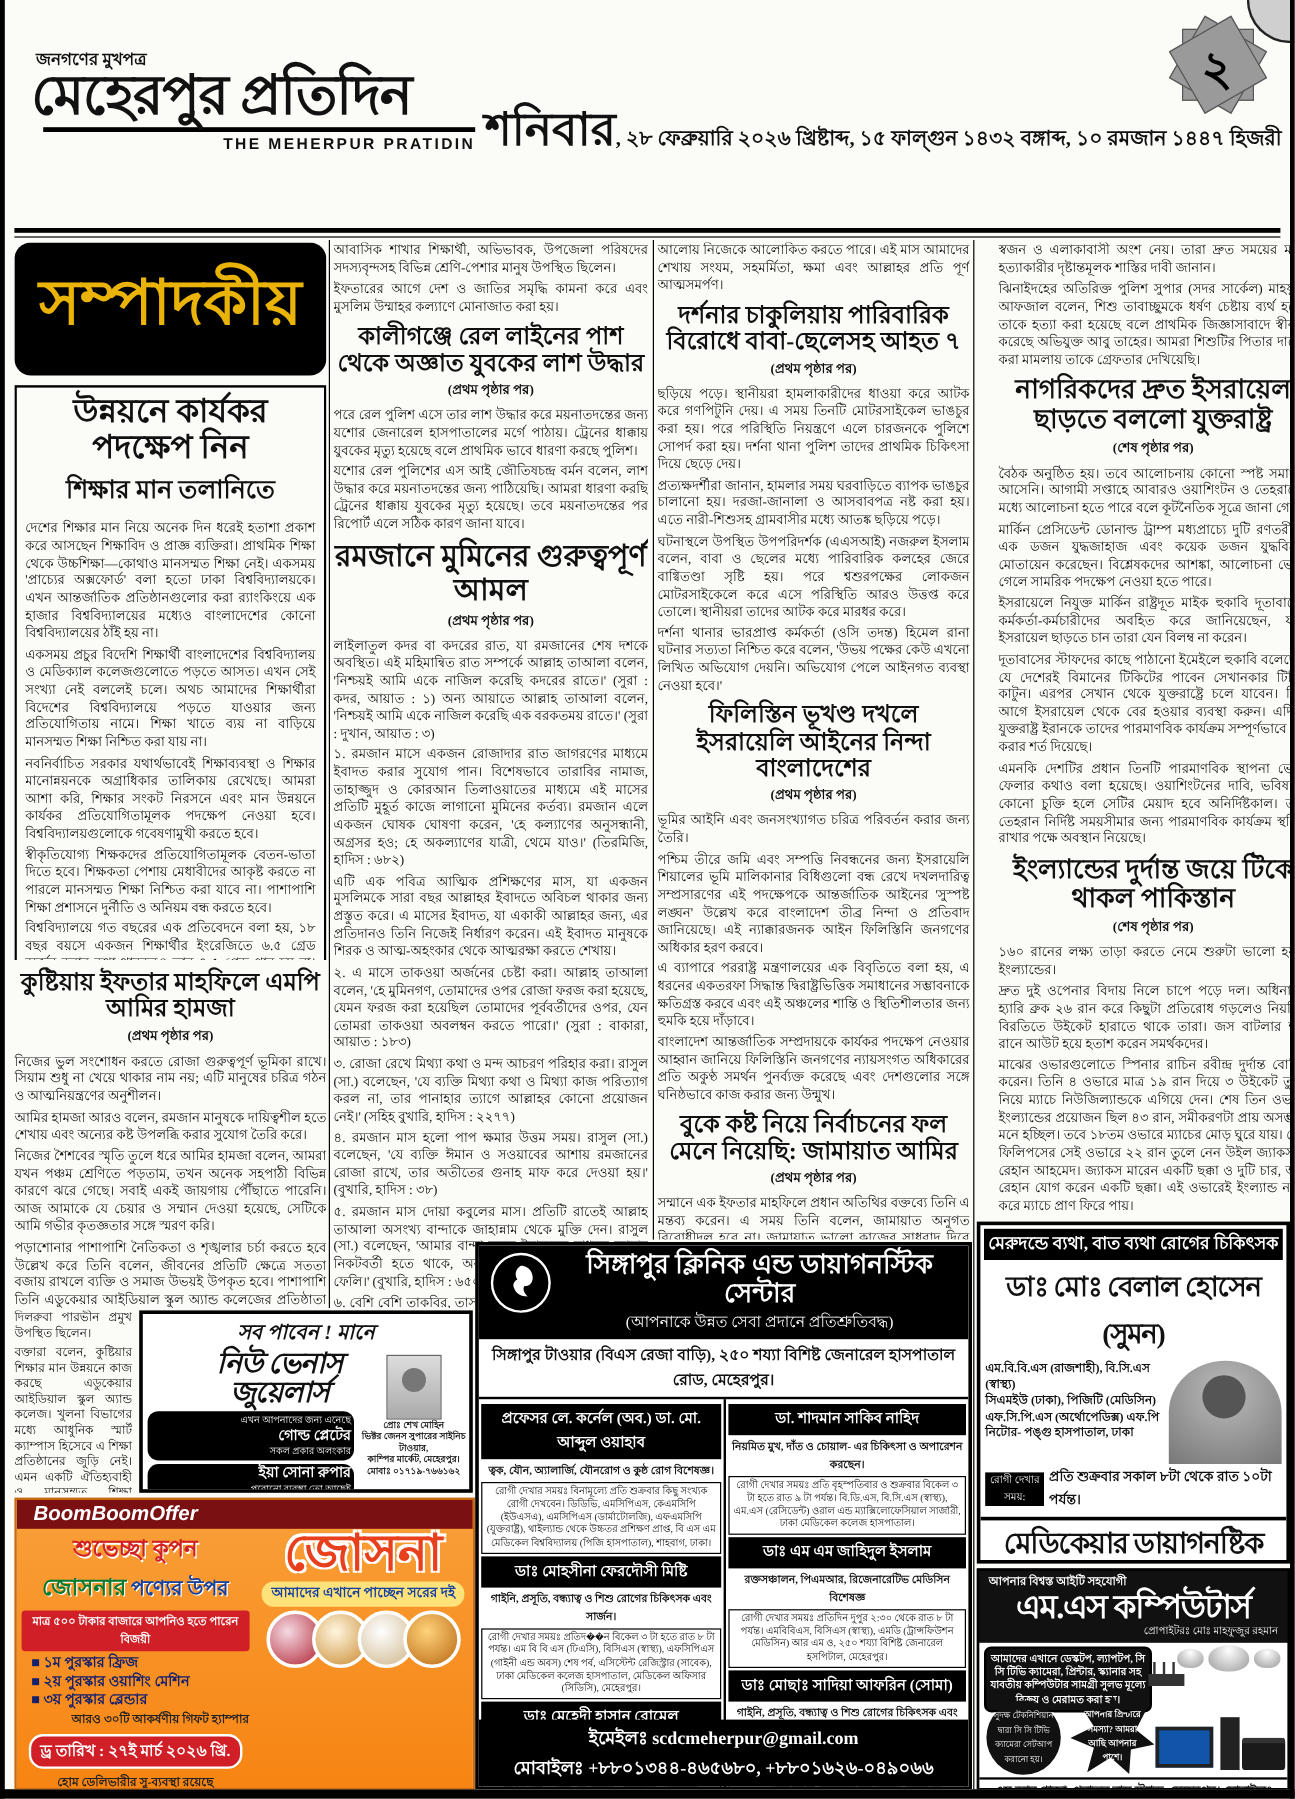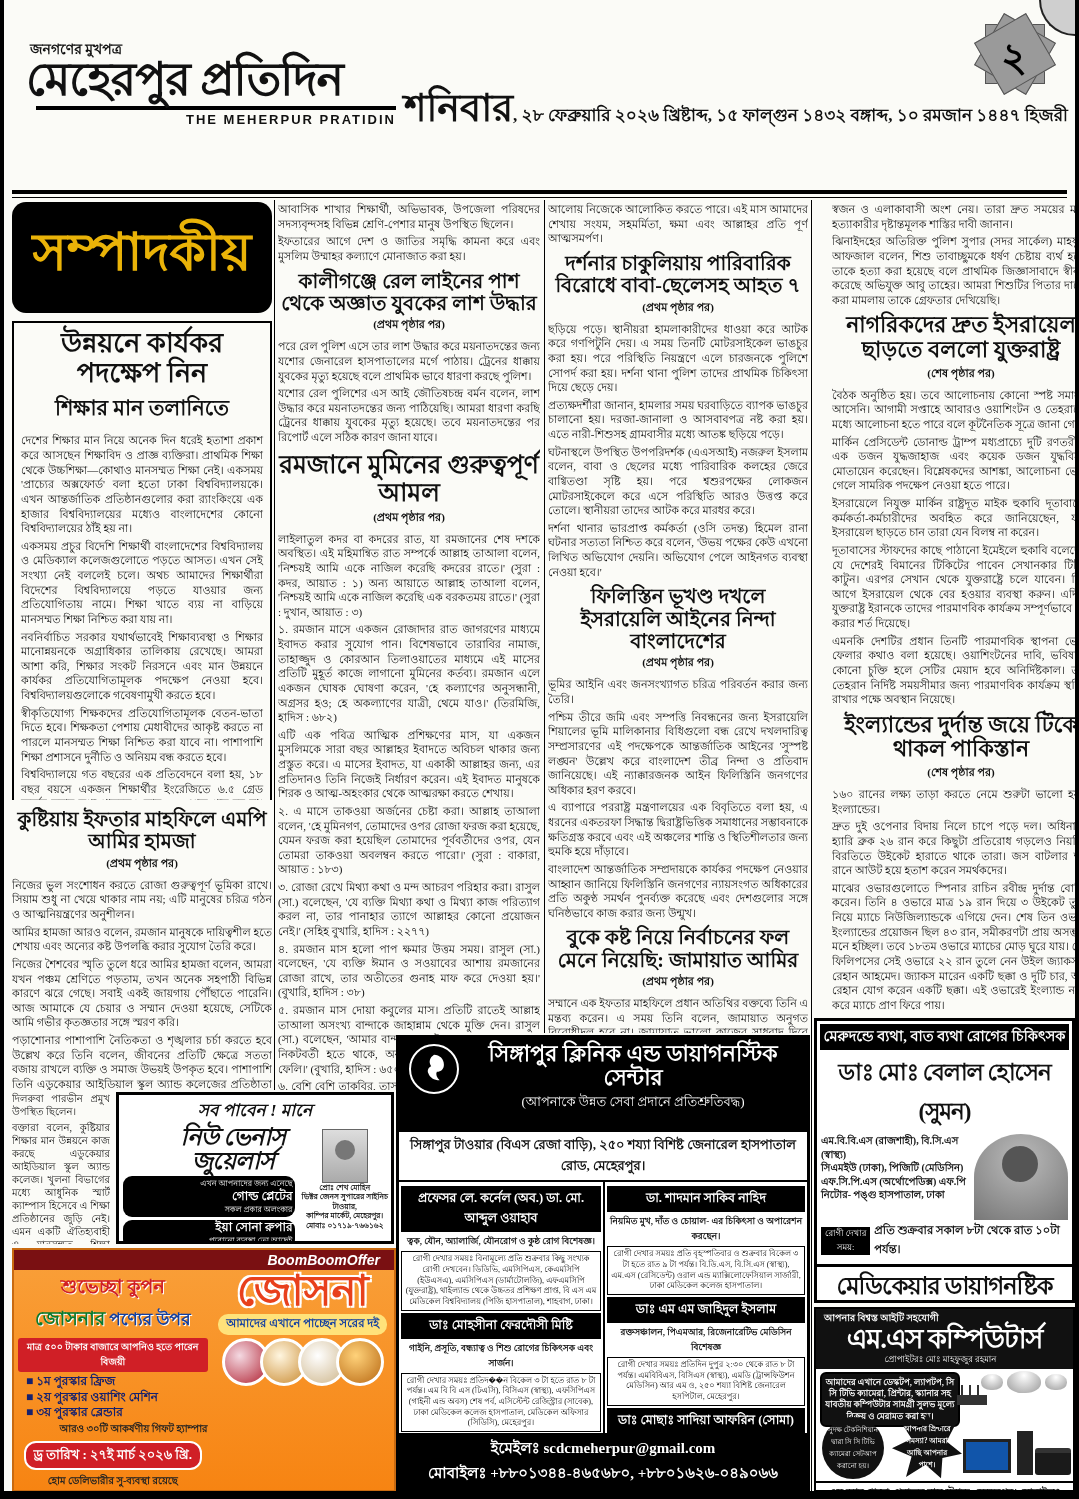--- a/index.html
+++ b/index.html
@@ -42,22 +42,22 @@
   .venus-name{font-size:24px;font-weight:bold;text-align:center;font-style:italic;line-height:1;letter-spacing:-1px;margin-left:48px;}
   .venus-pill{background:#000;color:#fff;border-radius:9px;text-align:right;margin:3px 4px 0 4px;padding:1px 2px;}
   .venus-pill .p1{font-size:8px;} .venus-pill .p2{font-size:12px;font-weight:bold;line-height:1.1;} .venus-pill .p3{font-size:8px;}
   .venus-flex{display:flex;}
   .venus-left{width:66%;} .venus-right{width:34%;text-align:center;}
   .venus-photo{width:44px;height:52px;margin:4px auto 0 auto;background:linear-gradient(#ddd,#aaa);border:1px solid #666;position:relative;}
   .venus-photo::after{content:"";position:absolute;left:12px;top:10px;width:20px;height:20px;border-radius:50%;background:#777;}
   .venus-contact{font-size:7.5px;font-weight:bold;line-height:1.25;}
   
   .josna{position:absolute;left:8px;top:1248px;width:384px;height:244px;background:linear-gradient(#f9a03a,#f78412);box-sizing:border-box;border:2px solid #c96a10;overflow:hidden;}
-  .boom-bar{display:flex;justify-content:flex-end;background:#7a1012;color:#fff;font-family:"Liberation Sans",sans-serif;
-            font-weight:bold;font-size:14px;padding:2px 14px;font-style:italic;}
+  .boom-bar{display:flex;justify-content:flex-start;background:#7a1012;color:#fff;font-family:"Liberation Sans",sans-serif;
+            font-weight:bold;font-size:17px;padding:2px 14px;font-style:italic;}
   .josna-cols{display:flex;}
   .josna-l{width:52%;padding:2px 4px;box-sizing:border-box;text-align:center;}
   .josna-r{width:48%;text-align:center;position:relative;}
   .j-coupon{color:#d01f26;font-size:19px;font-weight:bold;text-shadow:1px 1px 0 #fff;}
   .j-line2a{color:#0a7a2f;font-size:19px;font-weight:bold;text-shadow:1px 1px 0 #fff;display:inline;}
   .j-line2b{color:#1440a0;font-size:17px;font-weight:bold;text-shadow:1px 1px 0 #fff;display:inline;}
   .j-ribbon{background:#d01f26;color:#fff;font-size:9.5px;font-weight:bold;border-radius:3px;padding:2px;margin:2px 0;}
   .j-prizes{text-align:left;margin:2px 0 0 8px;padding:0;list-style:none;}
   .j-prizes li{font-size:12px;font-weight:bold;color:#16216e;line-height:1.3;}
   .j-prizes li::before{content:"■ ";color:#16216e;}
@@ -67,21 +67,21 @@
   .j-foot{display:flex;align-items:center;gap:4px;margin-top:2px;}
   .j-order{background:#a01313;color:#ffe27a;font-size:8px;font-weight:bold;border-radius:6px;padding:2px 3px;width:56px;}
   .j-brand{color:#e8401c;font-size:42px;font-weight:bold;line-height:1;text-shadow:2px 2px 0 #fff,-2px -2px 0 #fff,2px -2px 0 #fff,-2px 2px 0 #fff;}
   .j-tag{background:#ffe27a;color:#1440a0;border-radius:10px;display:inline-block;font-size:11.5px;font-weight:bold;padding:1px 8px;margin-top:2px;}
   .foods{display:flex;justify-content:center;margin-top:3px;}
   .food{width:42px;height:42px;border-radius:50%;margin:0 -5px;border:3px solid #fff;}
   .f1{background:radial-gradient(circle at 35% 35%,#f4d9e2,#b02030);} .f2{background:radial-gradient(circle at 40% 35%,#fff6e0,#c98a30);}
   .f3{background:radial-gradient(circle at 40% 35%,#fff,#cdb58a);} .f4{background:radial-gradient(circle at 40% 35%,#ffd27a,#b86812);}
   
   .clinic{position:absolute;left:392px;top:1035px;width:414px;height:457px;border:3px solid #000;background:#fff;box-sizing:border-box;overflow:hidden;}
-  .cl-head{background:#000;color:#fff;position:relative;padding:4px 4px 19px 64px;text-align:center;}
+  .cl-head{background:#000;color:#fff;position:relative;padding:4px 4px 3px 64px;text-align:center;}
   .cl-logo{position:absolute;left:10px;top:6px;width:46px;height:46px;border-radius:50%;border:2px solid #fff;display:flex;align-items:center;justify-content:center;}
   .cl-title{font-size:22px;font-weight:bold;line-height:1.1;}
   .cl-sub{font-size:13px;margin-top:2px;}
   .cl-addr{border-bottom:2px solid #000;font-size:13px;font-weight:bold;text-align:center;padding:3px 2px;}
   .cl-body{display:flex;}
   .cl-col{width:50%;box-sizing:border-box;padding:2px;}
   .cl-col+.cl-col{border-left:2px solid #000;}
   .doc-name{background:#000;color:#fff;font-size:12.5px;font-weight:bold;text-align:center;padding:3px 1px;margin-top:2px;}
   .doc-spec{font-size:9px;font-weight:bold;text-align:center;padding:2px 0;}
   .doc-detail{border:1px solid #000;font-size:8.2px;text-align:center;line-height:1.3;padding:2px;}
@@ -97,21 +97,21 @@
   .bl-photo::after{content:"";position:absolute;left:30%;top:12px;width:36px;height:36px;border-radius:50%;background:#555;}
   .bl-time{display:flex;align-items:center;gap:4px;padding:2px 4px;}
   .bl-time-label{background:#000;color:#fff;font-size:8.5px;padding:0 3px;width:48px;text-align:center;}
   .bl-time-text{font-size:11.5px;font-weight:bold;}
   .bl-center{border-top:3px solid #000;margin-top:2px;text-align:center;}
   .bl-center-name{font-size:24px;font-weight:bold;letter-spacing:-1px;}
   
   .ms{position:absolute;left:810px;top:1307px;width:261px;height:185px;background:#111;color:#fff;box-sizing:border-box;border:2px solid #000;overflow:hidden;}
   .ms-tag{font-size:9.5px;font-weight:bold;padding:2px 0 0 8px;}
   .ms-name{font-size:27px;font-weight:bold;text-align:center;line-height:1;letter-spacing:-1px;}
-  .ms-prop{font-size:8.5px;text-align:center;padding-right:8px;}
+  .ms-prop{font-size:8.5px;text-align:right;padding-right:8px;}
   .ms-mid{position:relative;background:#fff;color:#111;height:112px;margin-top:2px;}
   .ms-box{position:absolute;left:4px;top:3px;width:130px;border:2px solid #000;border-radius:6px;background:#111;color:#fff;
           font-size:8.6px;font-weight:bold;text-align:center;padding:3px;line-height:1.3;}
   .ms-circle{position:absolute;left:6px;bottom:2px;width:62px;height:62px;border-radius:50%;background:#111;color:#fff;
              font-size:7px;display:flex;align-items:center;justify-content:center;text-align:center;padding:4px;box-sizing:border-box;}
   .ms-star{position:absolute;left:76px;bottom:0px;width:70px;height:68px;background:#111;color:#fff;font-size:7.2px;font-weight:bold;
            display:flex;align-items:center;justify-content:center;text-align:center;padding:8px;box-sizing:border-box;
            clip-path:polygon(50% 0%,63% 22%,92% 14%,78% 42%,100% 60%,72% 66%,70% 96%,48% 76%,20% 94%,28% 64%,0% 52%,28% 38%,12% 12%,42% 22%);}
   .cctv{position:absolute;right:6px;top:2px;display:flex;gap:4px;align-items:center;}
   .dome{width:22px;height:16px;background:radial-gradient(circle at 50% 20%,#fff,#999);border-radius:50% 50% 45% 45%;}

